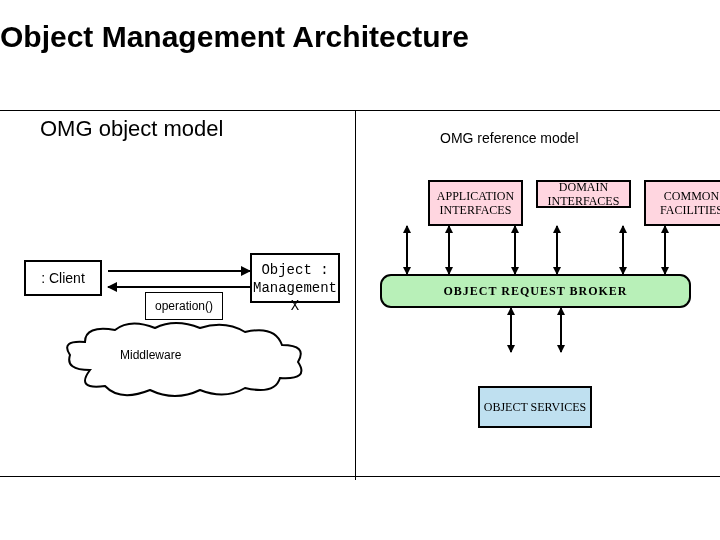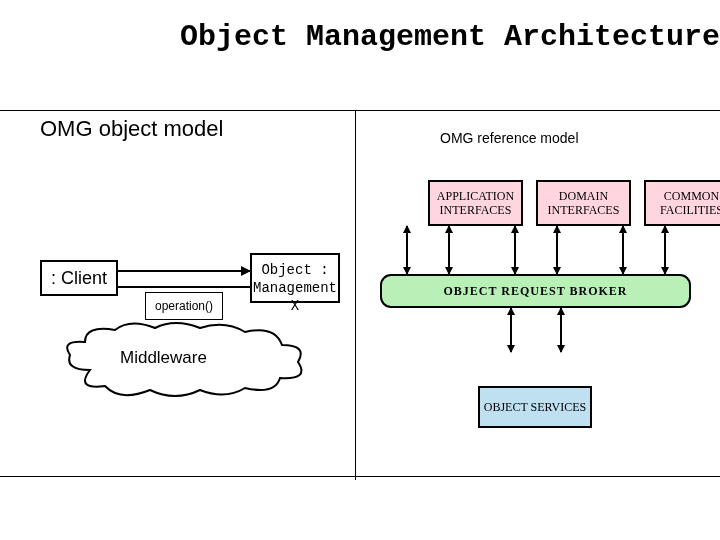--- a/index.html
+++ b/index.html
@@ -9,24 +9,24 @@
     height: 540px;
     background: #fff;
     font-family: Arial, Helvetica, sans-serif;
     position: relative;
   }
   .title {
     position: absolute;
     top: 20px;
     left: 0;
     right: 0;
-    text-align: right;
+    text-align: left;
     font-weight: 700;
     font-size: 30px;
-    font-family: Liberation Mono, monospace;
+    font-family: Liberation Sans, sans-serif;
   }
   .divider {
     position: absolute;
     top: 110px;
     bottom: 60px;
     left: 355px;
     width: 1px;
     background: #000;
   }
   .hr-top {
@@ -52,27 +52,27 @@
   .right-heading {
     position: absolute;
     top: 130px;
     left: 440px;
     font-size: 14px;
   }
   
   .client-box {
     position: absolute;
     top: 260px;
-    left: 40px;
+    left: 24px;
     width: 78px;
     height: 36px;
     border: 2px solid #000;
     text-align: center;
     line-height: 32px;
-    font-size: 18px;
+    font-size: 14px;
     background: #fff;
   }
   .op-box {
     position: absolute;
     top: 264px;
     left: 145px;
     width: 78px;
     height: 28px;
     border: 1px solid #000;
     text-align: center;
@@ -131,21 +131,21 @@
     position: absolute;
     top: 320px;
     left: 60px;
     width: 250px;
     height: 80px;
   }
   .mw-label {
     position: absolute;
     top: 348px;
     left: 120px;
-    font-size: 17px;
+    font-size: 12px;
   }
   
   .right-canvas {
     position: absolute;
     top: 180px;
     left: 370px;
     width: 335px;
     height: 260px;
   }
   .if-box {
@@ -230,21 +230,21 @@
   <span>Management X</span>
 </div>
 
 <svg class="cloud" viewBox="0 0 250 80">
   <path d="M30 50 Q5 50 10 35 Q0 20 25 22 Q25 5 55 10 Q70 -2 95 8 Q115 -2 140 8 Q165 0 185 12 Q215 5 222 25 Q248 25 238 42 Q250 60 220 58 Q215 75 185 68 Q165 80 140 70 Q115 82 90 70 Q60 82 45 66 Q15 70 30 50 Z" fill="#fff" stroke="#000" stroke-width="2"></path>
 </svg>
 <div class="mw-label">Middleware</div>
 
 <div class="right-canvas">
   <div class="if-box" style="top:0; left:10px; width:95px; height:46px;">APPLICATION INTERFACES</div>
-  <div class="if-box" style="top:0; left:118px; width:95px; height:46px;">DOMAIN INTERFACES</div>
+  <div class="if-box" style="top:0; left:118px; width:95px; height:28px;">DOMAIN INTERFACES</div>
   <div class="if-box" style="top:0; left:226px; width:95px; height:46px;">COMMON FACILITIES</div>
 
   <div class="varrow" style="top:46px; left:36px; height:48px;"></div>
   <div class="varrow" style="top:46px; left:78px; height:48px;"></div>
   <div class="varrow" style="top:46px; left:144px; height:48px;"></div>
   <div class="varrow" style="top:46px; left:186px; height:48px;"></div>
   <div class="varrow" style="top:46px; left:252px; height:48px;"></div>
   <div class="varrow" style="top:46px; left:294px; height:48px;"></div>
 
   <div class="orb-box" style="top:94px; left:10px; width:311px; height:34px;border-radius:11px;">OBJECT  REQUEST  BROKER</div>

